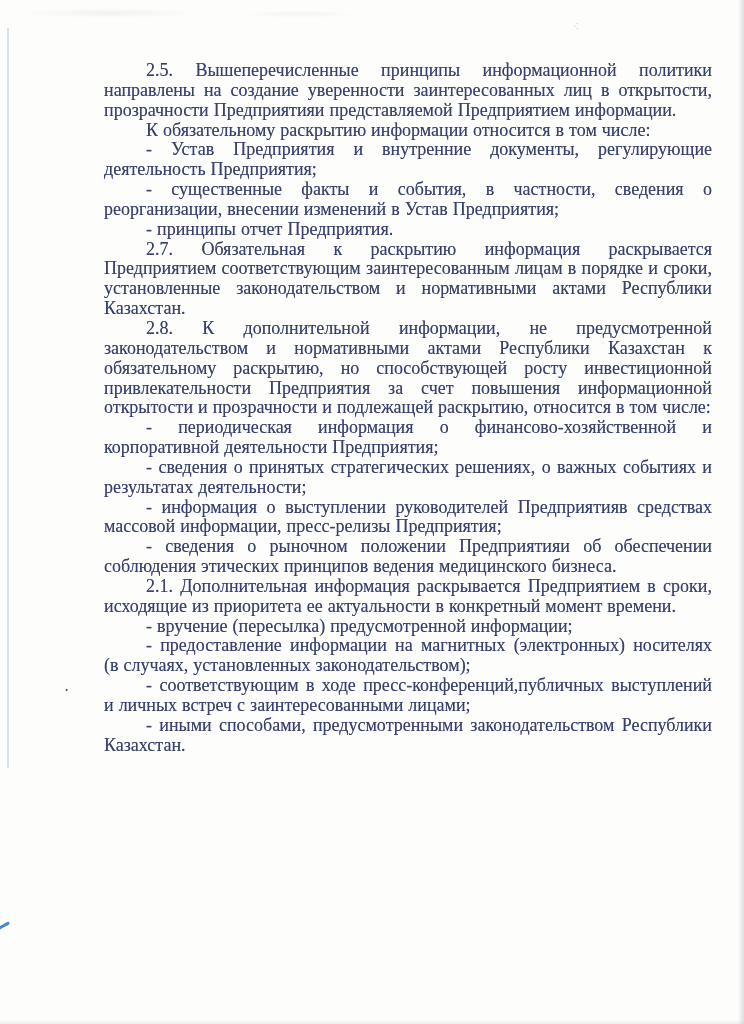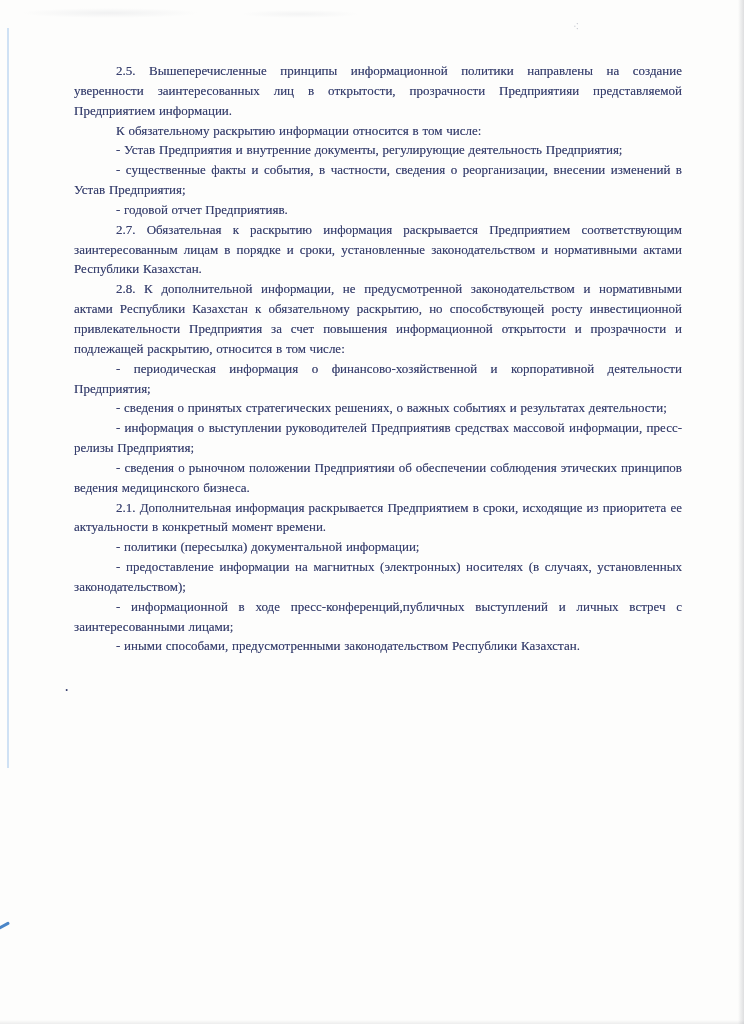--- a/index.html
+++ b/index.html
@@ -66,25 +66,25 @@
   }
   
   .margin-dot {
     position: absolute;
     left: 64px; top: 682px;
     font-size: 16px;
     color: var(--ink, #38406e);
   }
   .doc-body {
     position: absolute;
-    left: 74px;
+    left: 104px;
     top: 61px;
     width: 608px;
     color: var(--ink, #38406e);
-    font-size: 13px;
+    font-size: 18px;
     line-height: 19.85px;
     text-shadow: 0 0 0.5px rgba(56, 64, 110, 0.55);
   }
   .para {
     margin: 0;
     text-indent: 42px;
     text-align: justify;
     word-spacing: 0.5px;
   }
 </style>
@@ -97,29 +97,29 @@
   <span class="speck">⁖</span>
   <div class="scan-line-left"></div>
   <div class="pen-mark" style="background: rgb(74, 134, 200);"></div>
   <span class="margin-dot">·</span>
 
   <div class="doc-body">
       <p class="para">2.5. Вышеперечисленные принципы информационной политики направлены на создание уверенности заинтересованных лиц в открытости, прозрачности Предприятияи представляемой Предприятием информации.</p>
       <p class="para">К обязательному раскрытию информации относится в том числе:</p>
       <p class="para">- Устав Предприятия и внутренние документы, регулирующие деятельность Предприятия;</p>
       <p class="para">- существенные факты и события, в частности, сведения о реорганизации, внесении изменений в Устав Предприятия;</p>
-      <p class="para">- годовой отчет Предприятияв.</p>
+      <p class="para">- принципы отчет Предприятия.</p>
       <p class="para">2.7. Обязательная к раскрытию информация раскрывается Предприятием соответствующим заинтересованным лицам в порядке и сроки, установленные законодательством и нормативными актами Республики Казахстан.</p>
       <p class="para">2.8. К дополнительной информации, не предусмотренной законодательством и нормативными актами Республики Казахстан к обязательному раскрытию, но способствующей росту инвестиционной привлекательности Предприятия за счет повышения информационной открытости и прозрачности и подлежащей раскрытию, относится в том числе:</p>
       <p class="para">- периодическая информация о финансово-хозяйственной и корпоративной деятельности Предприятия;</p>
       <p class="para">- сведения о принятых стратегических решениях, о важных событиях и результатах деятельности;</p>
       <p class="para">- информация о выступлении руководителей Предприятияв средствах массовой информации, пресс-релизы Предприятия;</p>
       <p class="para">- сведения о рыночном положении Предприятияи об обеспечении соблюдения этических принципов ведения медицинского бизнеса.</p>
       <p class="para">2.1. Дополнительная информация раскрывается Предприятием в сроки, исходящие из приоритета ее актуальности в конкретный момент времени.</p>
-      <p class="para">- политики (пересылка) документальной информации;</p>
+      <p class="para">- вручение (пересылка) предусмотренной информации;</p>
       <p class="para">- предоставление информации на магнитных (электронных) носителях (в случаях, установленных законодательством);</p>
-      <p class="para">- информационной в ходе пресс-конференций,публичных выступлений и личных встреч с заинтересованными лицами;</p>
+      <p class="para">- соответствующим в ходе пресс-конференций,публичных выступлений и личных встреч с заинтересованными лицами;</p>
       <p class="para">- иными способами, предусмотренными законодательством Республики Казахстан.</p>
     </div>
 
   <div class="scan-edge-right"></div>
   <div class="scan-edge-bottom"></div>
 </div>
 
 </body></html>

